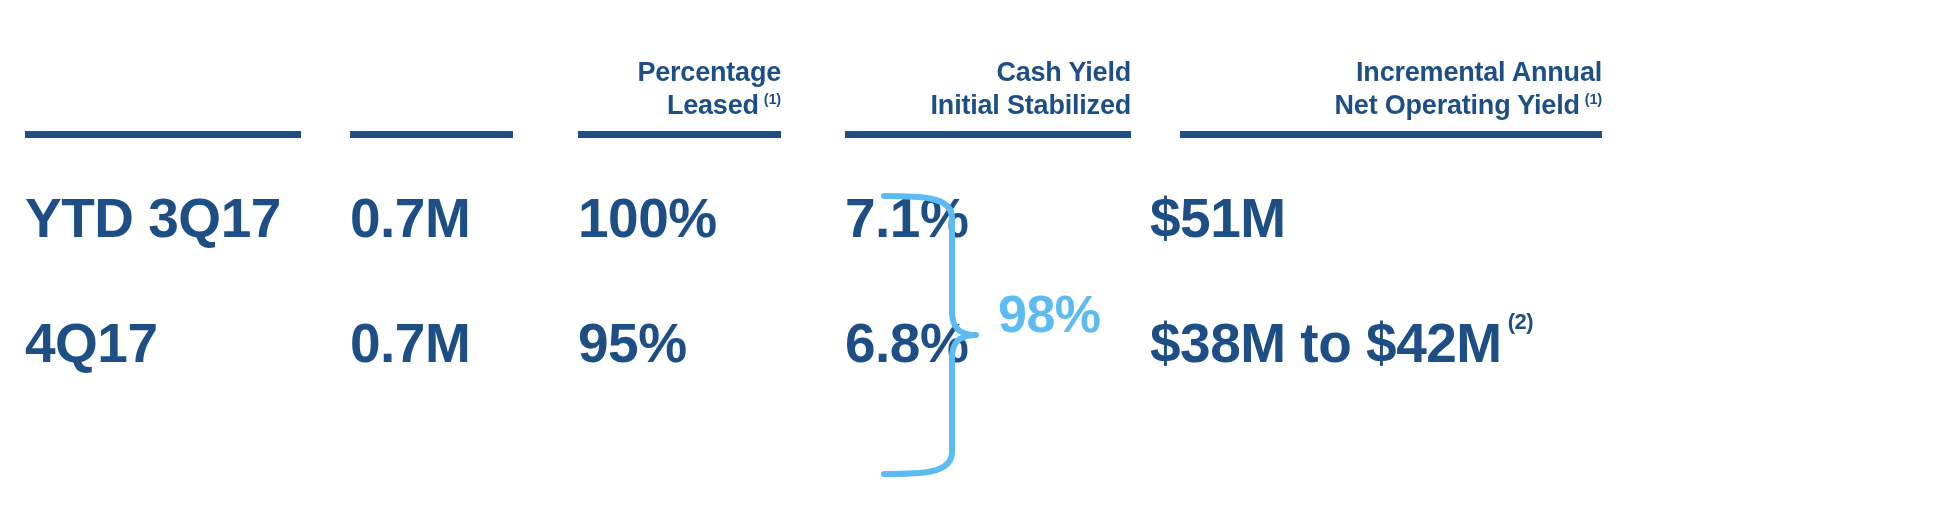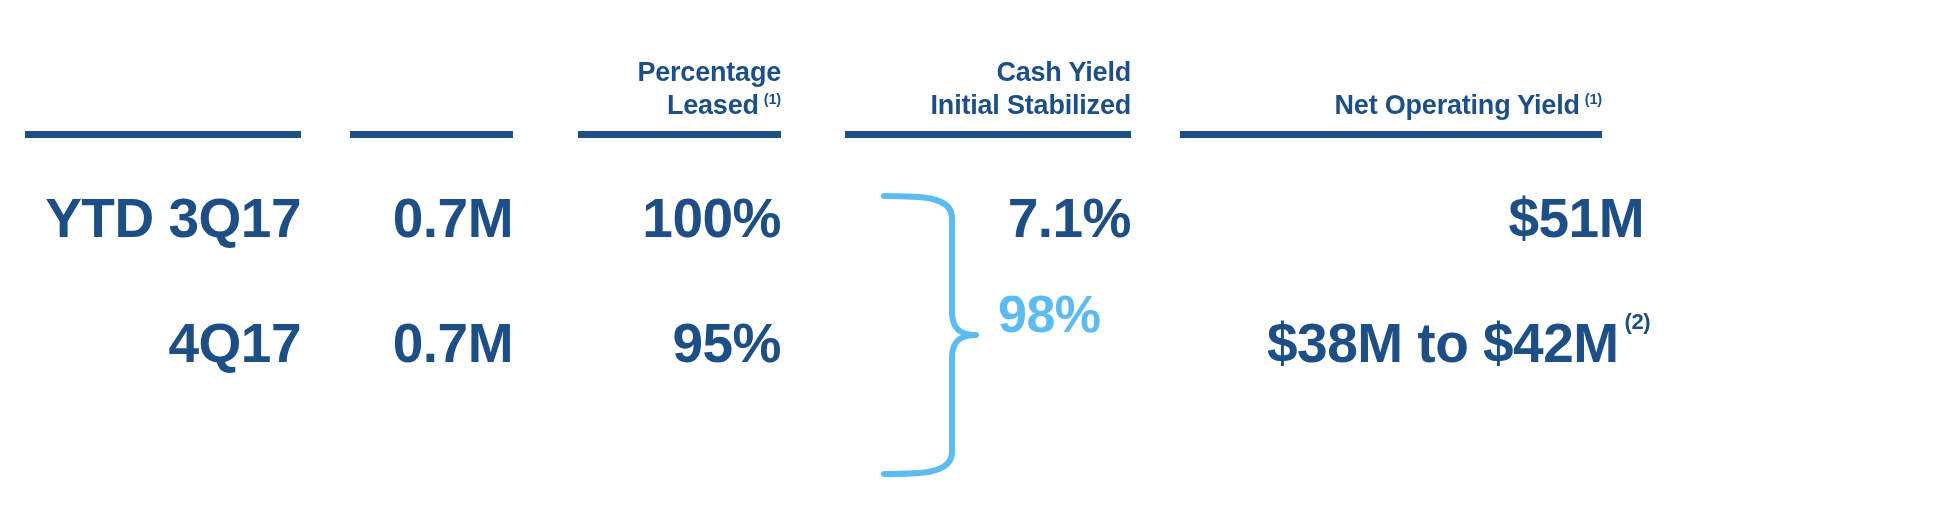--- a/index.html
+++ b/index.html
@@ -71,21 +71,21 @@
     left: 0;
     width: 1953px;
     height: 110px;
   }
   #row-1 { top: 175px; }
   #row-2 { top: 300px; }
 
   .cell {
     position: absolute;
     top: 0;
-    text-align: right;
+    text-align: left;
     color: #1d4f86;
     font-size: 55px;
     font-weight: 700;
     line-height: 86px;
     letter-spacing: -0.5px;
     white-space: nowrap;
   }
   .cell sup {
     font-size: 0.40em;
     vertical-align: super;
@@ -140,37 +140,39 @@
     </div>
     <div class="head-rule c3"></div>
 
     <div class="col-head c4">
       <span class="hl">Cash Yield</span>
       <span class="hl">Initial Stabilized</span>
     </div>
     <div class="head-rule c4"></div>
 
     <div class="col-head c5">
+      <span class="hl">Incremental Annual</span>
       <span class="hl"><span>Net Operating Yield</span><sup>(1)</sup></span>
     </div>
     <div class="head-rule c5"></div>
   </div>
 
   <div class="data-row" id="row-1">
     <div class="cell c1">YTD 3Q17</div>
     <div class="cell c2">0.7M</div>
     <div class="cell c3">100%</div>
     <div class="cell c4">7.1%</div>
     <div class="cell c5"><span>$51M</span><sup></sup></div>
   </div>
 
   <div class="data-row" id="row-2">
     <div class="cell c1">4Q17</div>
     <div class="cell c2">0.7M</div>
     <div class="cell c3">95%</div>
+    <div class="cell c4">6.8%</div>
     <div class="cell c5"><span>$38M to $42M</span><sup>(2)</sup></div>
   </div>
 
   <div id="brace-group">
     <svg id="brace-svg" width="320" height="290" viewBox="0 0 320 290">
       <path d="M 4 6
                C 40 6, 72 6, 72 28
                L 72 122
                C 72 140, 82 145, 96 145
                C 82 145, 72 150, 72 168

